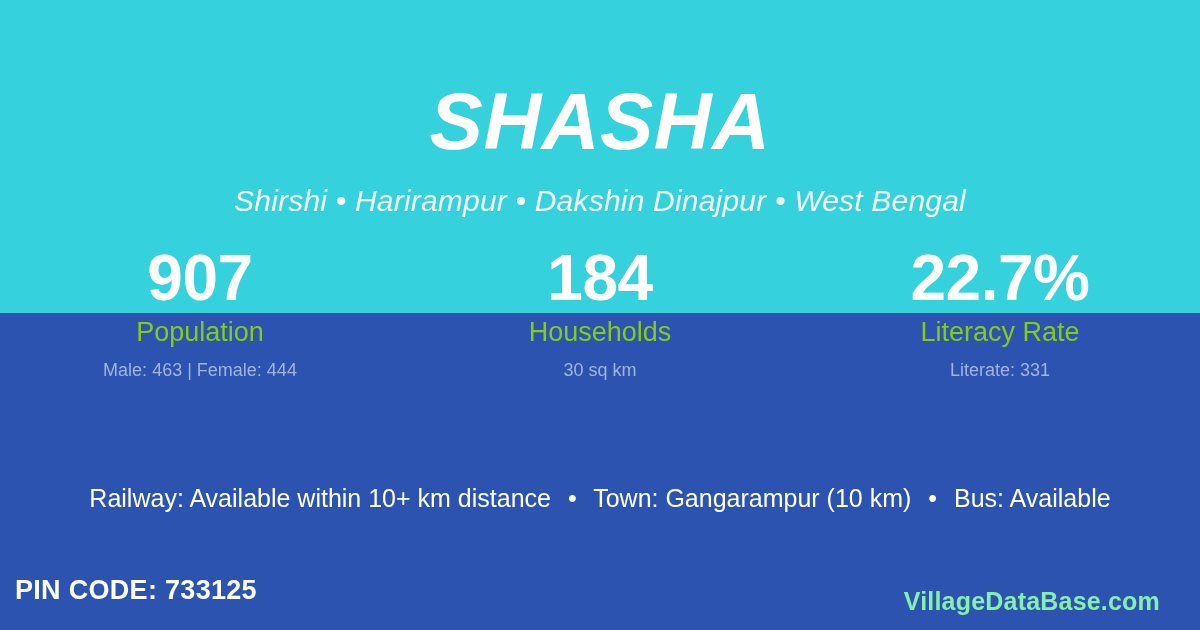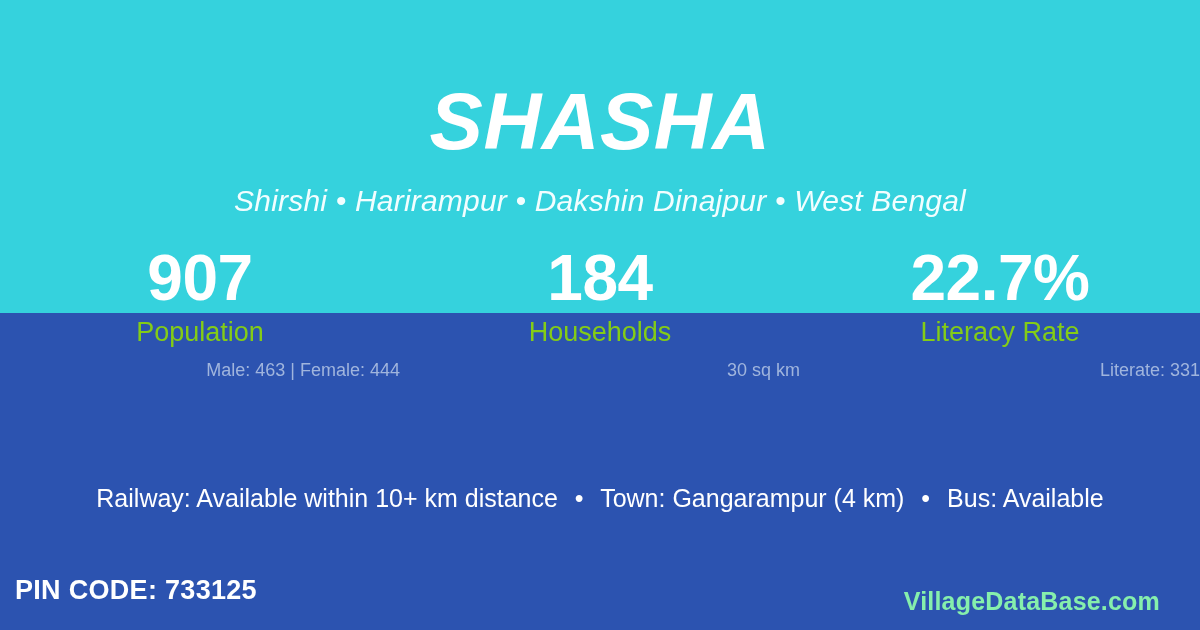--- a/index.html
+++ b/index.html
@@ -89,21 +89,20 @@
     font-weight: 400;
     color: #84cc16;
     padding-top: 4px;
   }
   .stat-sub {
     font-size: 18px;
     line-height: 22px;
     font-weight: 400;
     color: #a0b5dd;
     padding-top: 12px;
-    text-align: right;
   }
 
   
   .infra-row {
     position: absolute;
     left: 0;
     top: 481px;
     width: 1200px;
     text-align: center;
     font-size: 25px;
@@ -169,21 +168,21 @@
       <div class="stat-value">22.7%</div>
       <div class="stat-label">Literacy Rate</div>
       <div class="stat-sub">Literate: 331</div>
     </div>
 
   </div>
 
   <div class="infra-row">
     <span>Railway: Available within 10+ km distance</span>
     <span class="infra-sep">•</span>
-    <span>Town: Gangarampur (4 km)</span>
+    <span>Town: Gangarampur (10 km)</span>
     <span class="infra-sep">•</span>
     <span>Bus: Available</span>
   </div>
 
   <div class="footer-pin">PIN CODE: 733125</div>
 
   <div class="footer-watermark">VillageDataBase.com</div>
 
 </div>
 

